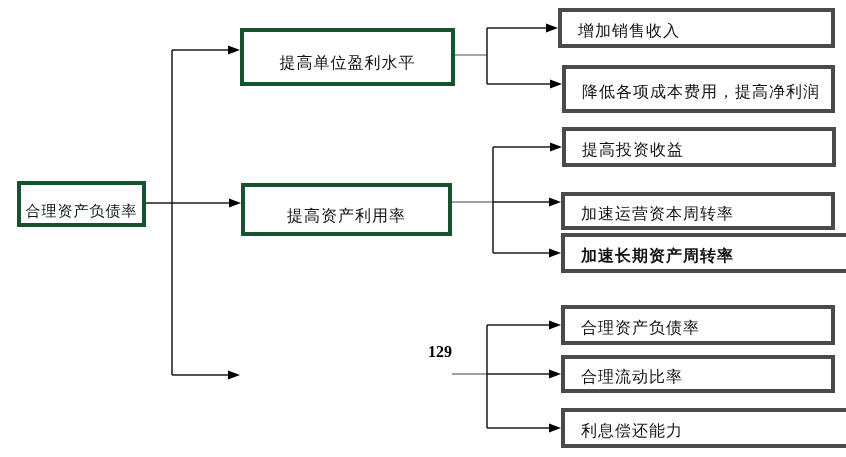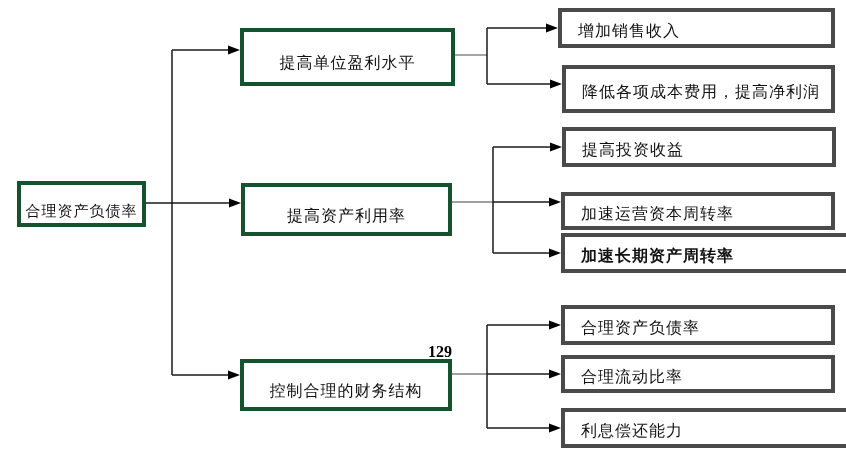--- a/index.html
+++ b/index.html
@@ -126,21 +126,20 @@
       <polygon points="549,320.5 561,325 549,329.5"></polygon>
       <polygon points="549,369.5 561,374 549,378.5"></polygon>
       <polygon points="549,423.5 561,428 549,432.5"></polygon>
     </g>
   </svg>
 
   <div class="node center" id="root-node">合理资产负债率</div>
 
   <div class="node center" id="branch-1">提高单位盈利水平</div>
   <div class="node center" id="branch-2">提高资产利用率</div>
-  <div class="node center" id="branch-3">控制合理的财务结构</div>
 
   <div class="node leaf" id="leaf-1-1">增加销售收入</div>
   <div class="node leaf" id="leaf-1-2">降低各项成本费用，提高净利润</div>
   <div class="node leaf" id="leaf-2-1">提高投资收益</div>
   <div class="node leaf" id="leaf-2-2">加速运营资本周转率</div>
   <div class="node leaf" id="leaf-2-3">加速长期资产周转率</div>
   <div class="node leaf" id="leaf-3-1">合理资产负债率</div>
   <div class="node leaf" id="leaf-3-2">合理流动比率</div>
   <div class="node leaf" id="leaf-3-3">利息偿还能力</div>
 

